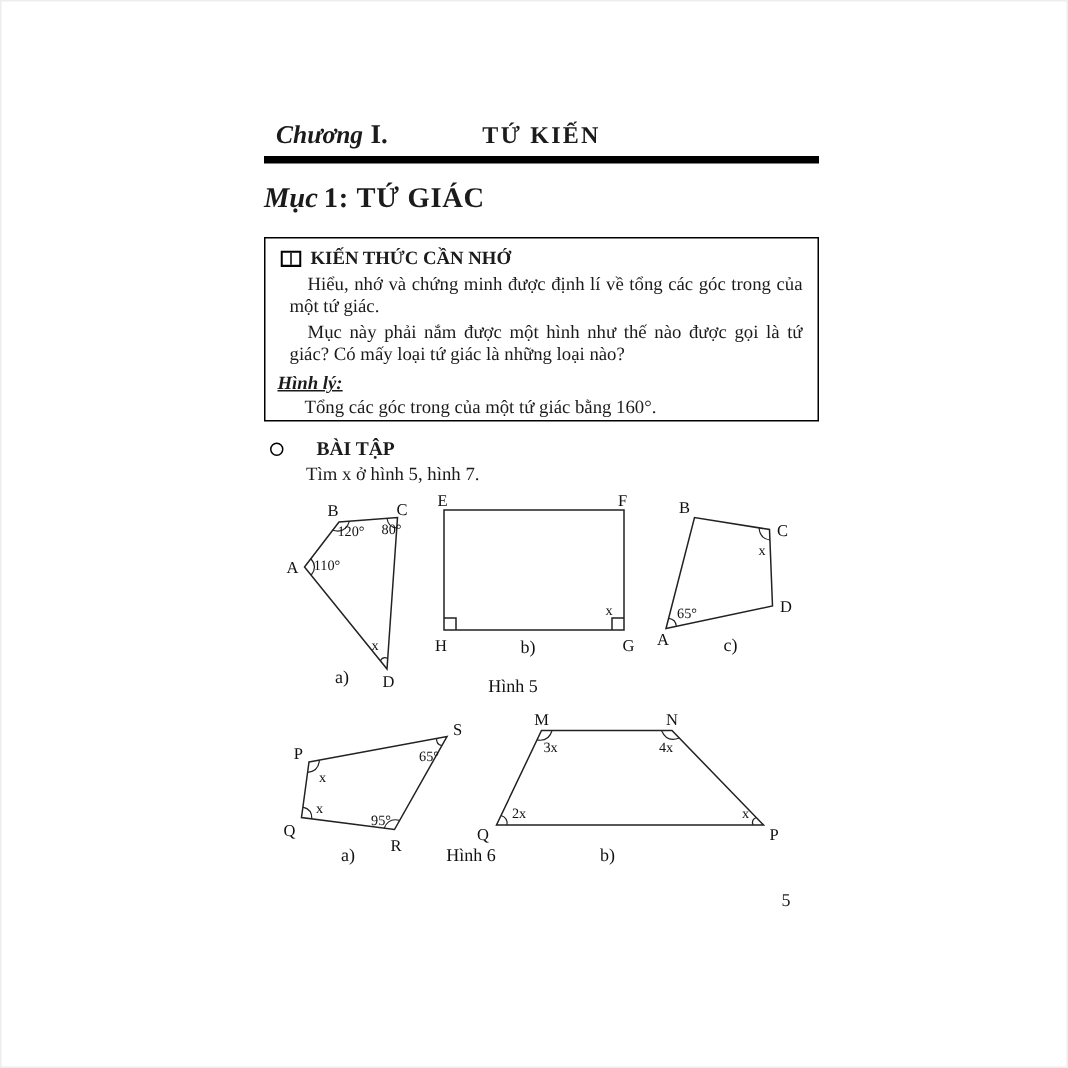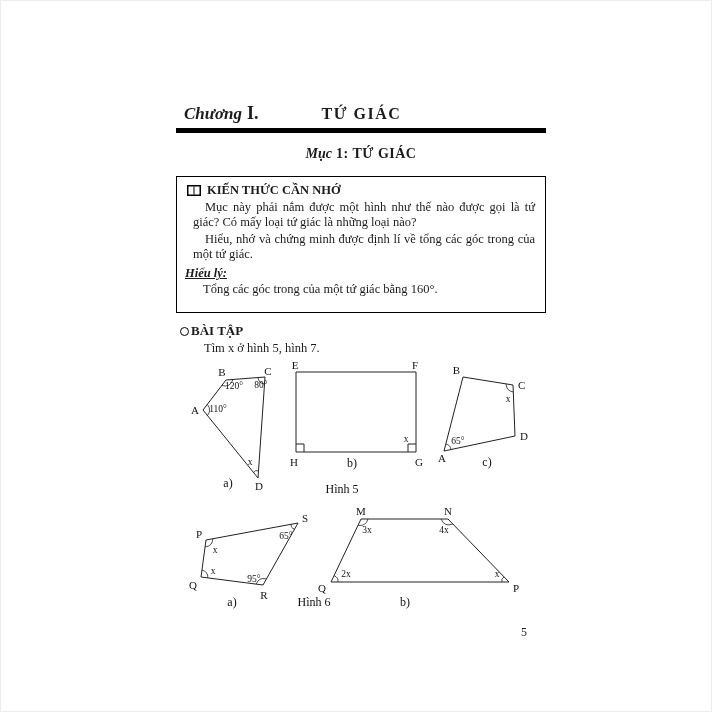--- a/index.html
+++ b/index.html
@@ -12,44 +12,43 @@
   .page {
     position:relative;
     width:712px; height:712px;
     background:#fff;
     border:1px solid #ededed;
   }
   .content {
     position:absolute;
     left:175px; top:78px;
     width:370px;
-    margin-top:24px;
   }
 
   
   .chapter-header { display:flex; align-items:baseline; padding-left:8px; }
   .chuong { font-style:italic; font-weight:bold; font-size:17px; }
   .chapter-numeral { font-weight:bold; font-size:18px; margin-left:5px; }
   .chapter-title { font-weight:bold; font-size:16px; letter-spacing:1.5px; margin-left:63px; }
   .rule { margin-top:4px; height:5px; background:#000; }
 
   
-  .muc-heading { text-align:center; margin-top:13px; font-size:14px; }
+  .muc-heading { margin-top:13px; font-size:19px; }
   .muc-word { font-style:italic; font-weight:bold; margin-right:4px; }
   .muc-rest { font-weight:bold; letter-spacing:0.5px; }
 
   
-  .kbox { border:1.5px solid #000; margin-top:14px; padding:6px 8px 15px 8px; }
+  .kbox { border:1.5px solid #000; margin-top:14px; padding:6px 8px 1px 8px; }
   .kbox-title { display:flex; align-items:center; gap:6px; font-weight:bold; font-size:12.5px; margin-left:2px; }
   .kbox p { font-size:12.5px; line-height:1.2; text-align:justify; margin:2px 2px 0 8px; text-indent:12px; }
   .dinh-ly { font-style:italic; font-weight:bold; text-decoration:underline; font-size:12.5px; margin-top:4px; }
   .theorem { font-size:12.5px; margin:1px 0 0 18px; line-height:1.2; }
 
   
-  .baitap { display:flex; align-items:center; gap:2px; margin-top:10px; padding-left:4px; font-weight:bold; font-size:13px; }
+  .baitap { display:flex; align-items:center; gap:22px; margin-top:10px; padding-left:4px; font-weight:bold; font-size:13px; }
   .circle-icon { width:9px; height:9px; border:1.5px solid #000; border-radius:50%; flex:0 0 auto; }
   .bai1 { margin-top:7px; padding-left:10px; font-weight:bold; font-size:13px; }
   .bullet { font-size:10px; margin-right:4px; }
   .bai1-text { margin-top:2px; padding-left:28px; font-size:12.5px; }
 
   
   .fig { display:block; margin-top:6px; }
   .fig text { font-family:"Liberation Serif", serif; fill:#111; }
   .fig .vl { font-size:11px; }
   .fig .al { font-size:9.5px; }
@@ -61,39 +60,39 @@
 </style>
 </head>
 <body>
 
 <div class="page">
   <div class="content">
 
     <div class="chapter-header">
       <span class="chuong">Chương</span>
       <span class="chapter-numeral">I.</span>
-      <span class="chapter-title">TỨ GIÁC</span>
+      <span class="chapter-title">TỨ KIẾN</span>
     </div>
     <div class="rule"></div>
 
     <div class="muc-heading">
       <span class="muc-word">Mục</span><span class="muc-rest">1: TỨ GIÁC</span>
     </div>
 
     <div class="kbox">
       <div class="kbox-title">
         <svg width="14" height="11" aria-hidden="true">
           <rect x="0.75" y="0.75" width="12.5" height="9.5" fill="none" stroke="#000" stroke-width="1.5"></rect>
           <line x1="7" y1="1.5" x2="7" y2="9.5" stroke="#000" stroke-width="1"></line>
         </svg>
         <span>KIẾN THỨC CẦN NHỚ</span>
       </div>
+      <p>Hiểu, nhớ và chứng minh được định lí về tổng các góc trong của một tứ giác.</p>
       <p>Mục này phải nắm được một hình như thế nào được gọi là tứ giác? Có mấy loại tứ giác là những loại nào?</p>
-      <p>Hiểu, nhớ và chứng minh được định lí về tổng các góc trong của một tứ giác.</p>
-      <div class="dinh-ly">Hiểu lý:</div>
+      <div class="dinh-ly">Hình lý:</div>
       <div class="theorem">Tổng các góc trong của một tứ giác bằng 160°.</div>
     </div>
 
     <div class="baitap">
       <span class="circle-icon"></span>
       <span>BÀI TẬP</span>
     </div>
 
     <div class="bai1-text">Tìm x ở hình 5, hình 7.</div>
 

